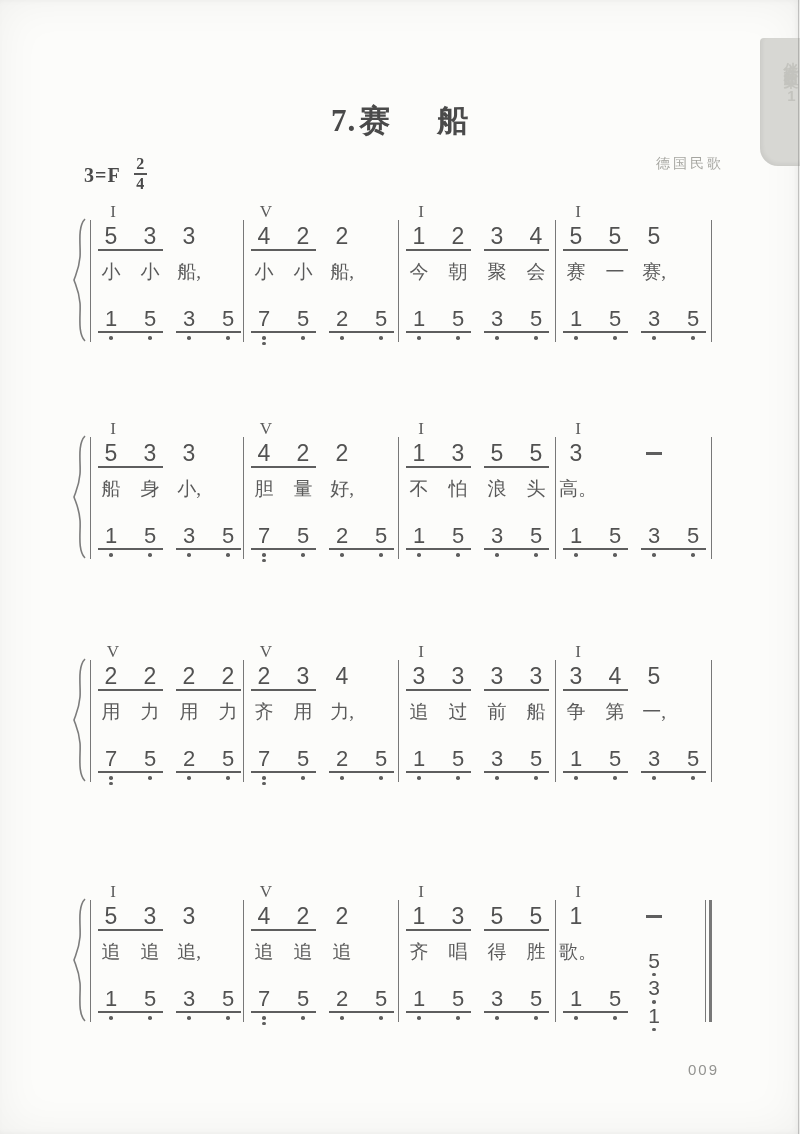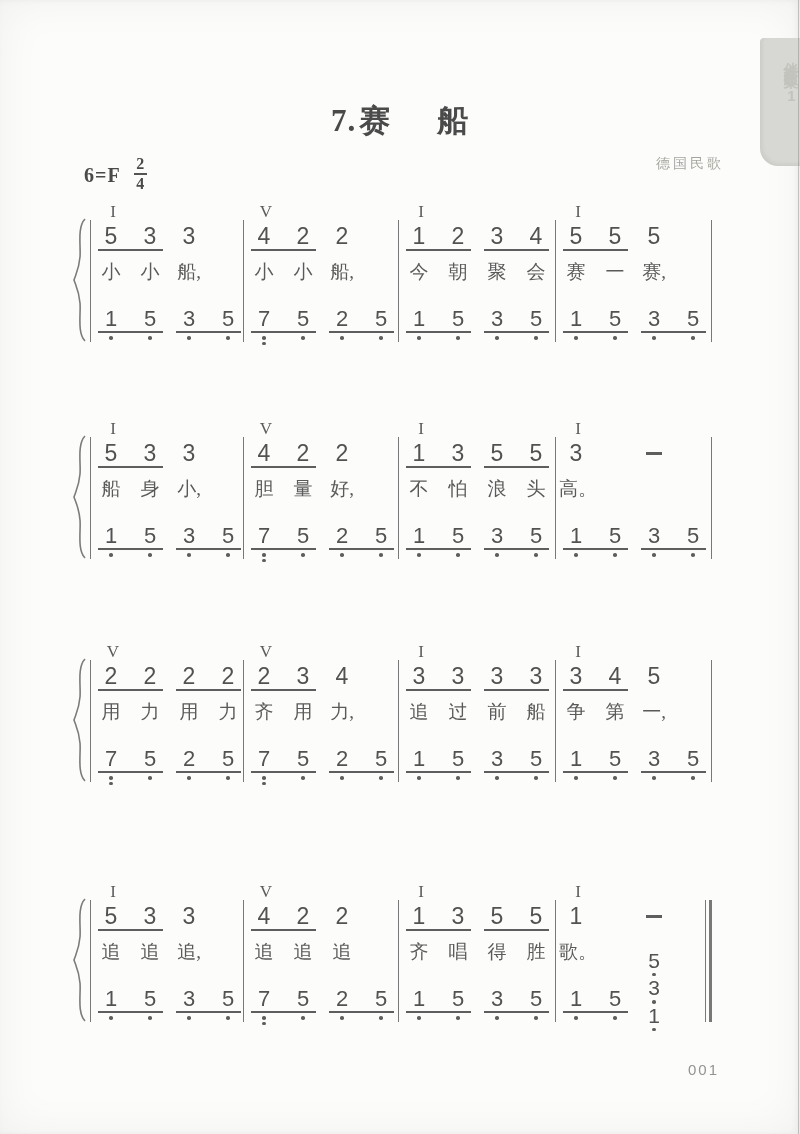--- a/index.html
+++ b/index.html
@@ -72,21 +72,21 @@
     <span class="side-tab-label">伴奏曲集 1</span>
   </div>
 
   <div class="title">
     <span class="t-num">7.</span>
     <span class="t-c1">赛</span>
     <span class="t-c2">船</span>
   </div>
 
   <div class="keysig">
-    <span class="key-text">6=F</span>
+    <span class="key-text">3=F</span>
     <span class="frac">
       <span>2</span>
       <span class="fbar"></span>
       <span>4</span>
     </span>
   </div>
 
   <div class="credit">德国民歌</div>
 
   <div class="score">
@@ -769,14 +769,14 @@
               <div class="sdg">1</div>
               <div class="dot"></div>
             </div>
           </div>
           <div class="barline" style="left: auto; right: 6px;"></div>
           <div class="barline" style="left: auto; right: 0px; width: 3.5px;"></div>
         </div>
       </div>
     </div>
 
-  <div class="pagenum">001</div>
+  <div class="pagenum">009</div>
 </div>
 
 </body></html>

